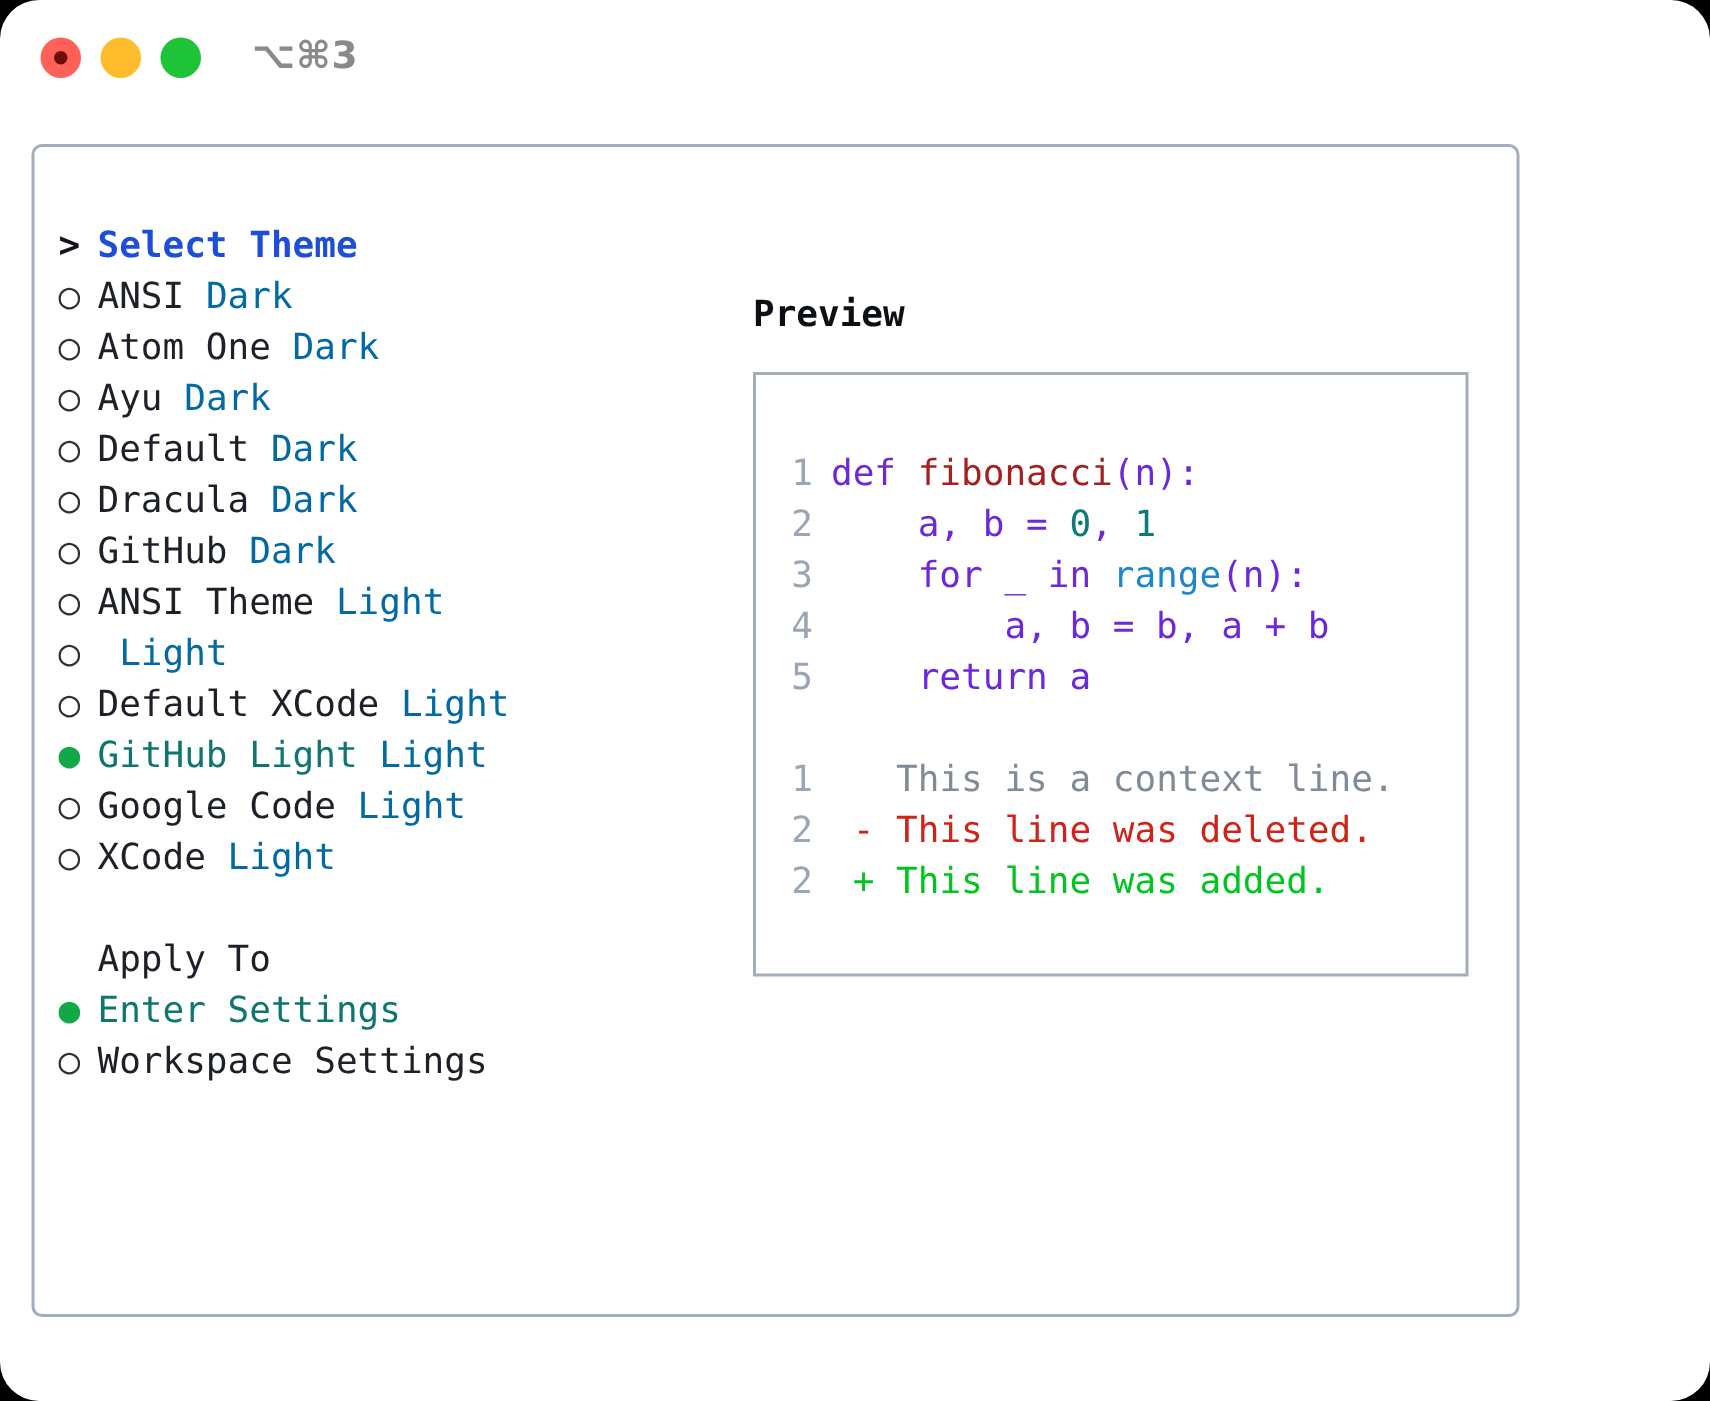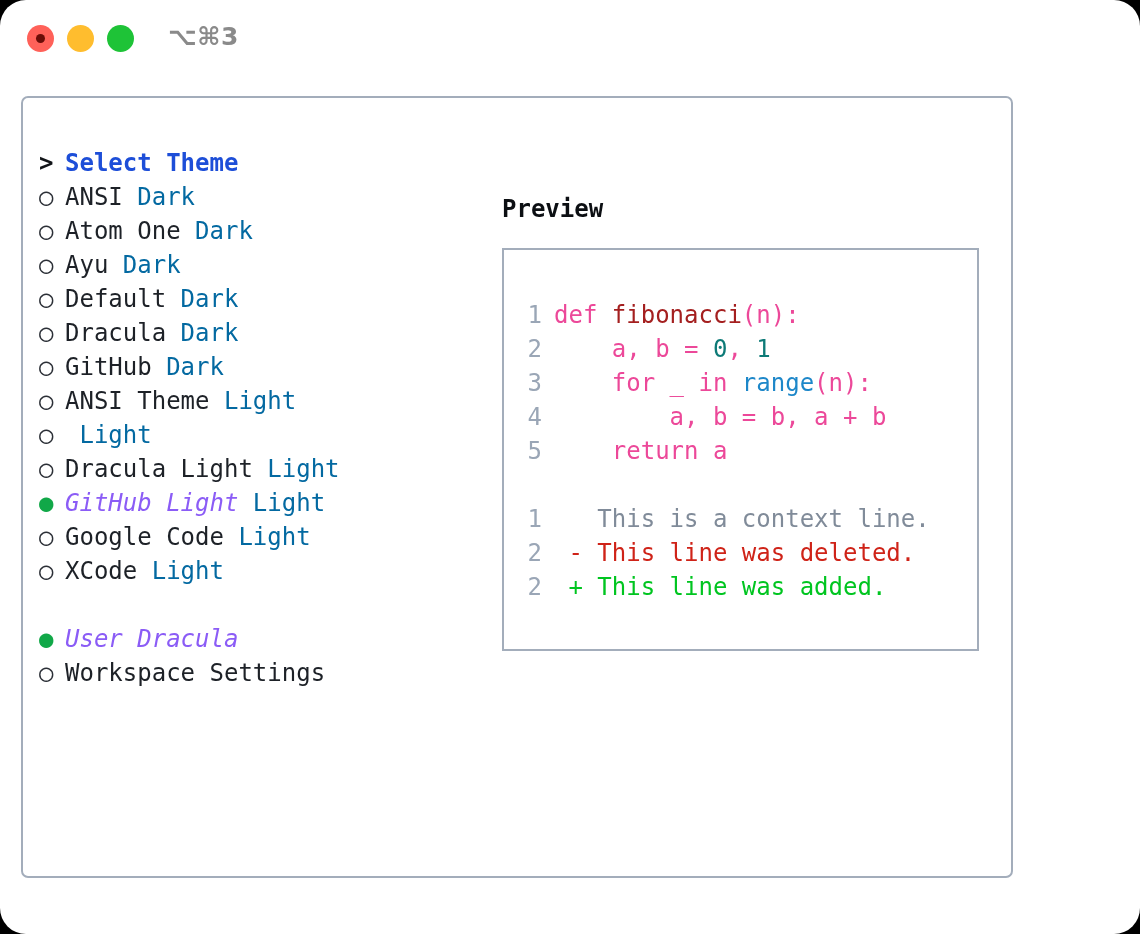--- a/index.html
+++ b/index.html
@@ -117,21 +117,21 @@
   }
   .marker.caret {
     color: #111418;
     font-weight: 700;
   }
   .marker.radio-off { color: #2b2f36; }
   .marker.radio-on  { color: #11a848; }
 
   .label { color: #1d2127; }
   .label.bold { font-weight: 700; color: #1d4ed8; }
-  .label.selected { color: #8b5cf6; font-style: italic; }
+  .label.selected { color: #0f766e; }
   .variant { color: #0369a1; }
   .gap-row { height: 34px; }
 
   .hint {
     margin-top: 34px;
     font-size: 24px;
     line-height: 34px;
     color: #9aa4b2;
     width: 420px;
     word-spacing: 0px;
@@ -170,21 +170,21 @@
     white-space: pre;
   }
   .cline { display: block; white-space: pre; }
   .lnum {
     display: inline-block;
     width: 22px;
     text-align: right;
     color: #9aa6b6;
     margin-right: 12px;
   }
-  .tok-plain { color: #ec4899; }
+  .tok-plain { color: #6d28d9; }
   .tok-func  { color: #a41f1f; }
   .tok-num   { color: #0d7a77; }
   .tok-call  { color: #1d87c9; text-align: right; }
   .tok-ctx   { color: #808b99; }
   .tok-del   { color: #cf2318; }
   .tok-add   { color: #00c520; }
   .blank-line { display: block; height: 34px; }
 </style>
 </head>
 <body>
@@ -212,31 +212,35 @@
 
         <div id="theme-list">
             <div class="row"><span class="marker radio-off">○</span><span class="label">ANSI</span><span class="label"> </span><span class="variant">Dark</span></div>
             <div class="row"><span class="marker radio-off">○</span><span class="label">Atom One</span><span class="label"> </span><span class="variant">Dark</span></div>
             <div class="row"><span class="marker radio-off">○</span><span class="label">Ayu</span><span class="label"> </span><span class="variant">Dark</span></div>
             <div class="row"><span class="marker radio-off">○</span><span class="label">Default</span><span class="label"> </span><span class="variant">Dark</span></div>
             <div class="row"><span class="marker radio-off">○</span><span class="label">Dracula</span><span class="label"> </span><span class="variant">Dark</span></div>
             <div class="row"><span class="marker radio-off">○</span><span class="label">GitHub</span><span class="label"> </span><span class="variant">Dark</span></div>
             <div class="row"><span class="marker radio-off">○</span><span class="label">ANSI Theme</span><span class="label"> </span><span class="variant">Light</span></div>
             <div class="row"><span class="marker radio-off">○</span><span class="label"> </span><span class="variant">Light</span></div>
-            <div class="row"><span class="marker radio-off">○</span><span class="label">Dracula Light</span><span class="label"> </span><span class="variant">Light</span></div>
+            <div class="row"><span class="marker radio-off">○</span><span class="label">Default XCode</span><span class="label"> </span><span class="variant">Light</span></div>
             <div class="row"><span class="marker radio-on">●</span><span class="label selected">GitHub Light</span><span class="label"> </span><span class="variant">Light</span></div>
             <div class="row"><span class="marker radio-off">○</span><span class="label">Google Code</span><span class="label"> </span><span class="variant">Light</span></div>
             <div class="row"><span class="marker radio-off">○</span><span class="label">XCode</span><span class="label"> </span><span class="variant">Light</span></div>
           </div>
 
         <div class="gap-row"></div>
 
+        <div class="row">
+          <span class="marker"> </span>
+          <span class="label">Apply To</span>
+        </div>
 
         <div id="apply-list">
-            <div class="row"><span class="marker radio-on">●</span><span class="label selected">User Dracula</span></div>
+            <div class="row"><span class="marker radio-on">●</span><span class="label selected">Enter Settings</span></div>
             <div class="row"><span class="marker radio-off">○</span><span class="label">Workspace Settings</span></div>
           </div>
 
       </div>
 
       <div class="right-col">
         <div class="preview-title">Preview</div>
 
         <div class="preview-box">
           <div class="code" id="code-block"><span class="cline"><span class="lnum">1</span><span class="tok-plain">def </span><span class="tok-func">fibonacci</span><span class="tok-plain">(n):</span></span><span class="cline"><span class="lnum">2</span><span class="tok-plain">    a, b = </span><span class="tok-num">0</span><span class="tok-plain">, </span><span class="tok-num">1</span></span><span class="cline"><span class="lnum">3</span><span class="tok-plain">    for _ in </span><span class="tok-call">range</span><span class="tok-plain">(n):</span></span><span class="cline"><span class="lnum">4</span><span class="tok-plain">        a, b = b, a + b</span></span><span class="cline"><span class="lnum">5</span><span class="tok-plain">    return a</span></span><span class="blank-line"></span><span class="cline"><span class="lnum">1</span><span class="tok-ctx">   </span><span class="tok-ctx">This is a context line.</span></span><span class="cline"><span class="lnum">2</span><span class="tok-del"> - </span><span class="tok-del">This line was deleted.</span></span><span class="cline"><span class="lnum">2</span><span class="tok-add"> + </span><span class="tok-add">This line was added.</span></span></div>

